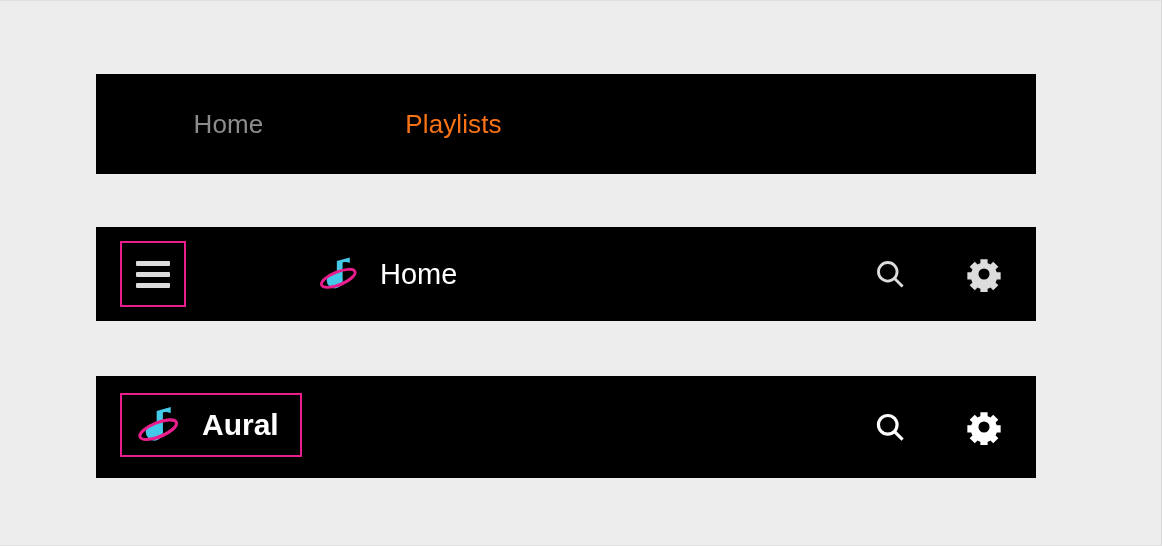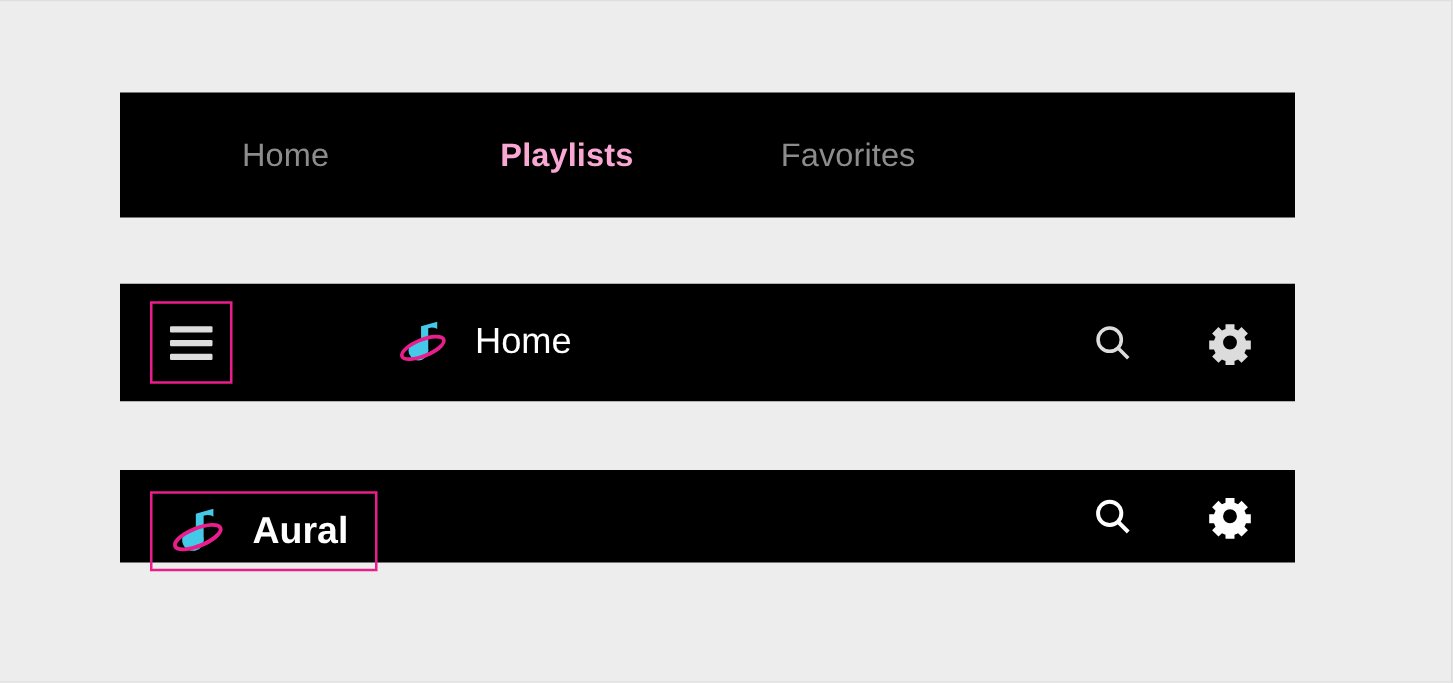--- a/index.html
+++ b/index.html
@@ -36,22 +36,22 @@
   }
   .nav-tab {
     font-size: 26px;
     letter-spacing: 0.1px;
     white-space: nowrap;
     text-align: center;
     color: #8c8c8c;
     font-weight: 400;
   }
   .nav-tab.is-active {
-    color: #f9a8d4;
-    font-weight: 700;
+    color: #f97316;
+    font-weight: 400;
   }
   #tab-home      { width: 225px; margin-left: 20px; }
   #tab-playlists { width: 225px; }
   #tab-favorites { width: 225px; }
   #tab-radio     { width: 225px; }
 
   
   .toolbar {
     display: flex;
     align-items: center;
@@ -115,21 +115,21 @@
     color: #ffffff;
     font-size: 29px;
     font-weight: 400;
     white-space: nowrap;
   }
   #toolbar-bar .toolbar-right { right: 22px; gap: 34px; }
 
   
   #brand-bar {
     top: 375px;
-    height: 74px;
+    height: 102px;
   }
   #brand-box {
     position: absolute;
     left: 24px;
     top: 17px;
     width: 182px;
     height: 64px;
     border: 2px solid #e91e8c;
     box-sizing: border-box;
     display: flex;
@@ -146,21 +146,20 @@
   #brand-bar .toolbar-right { right: 22px; gap: 34px; }
 
   .logo-svg { display: block; }
 </style>
 </head>
 <body>
 
 <div class="bar" id="nav-bar">
   <div class="nav-tab" id="tab-home">Home</div>
   <div class="nav-tab is-active" id="tab-playlists">Playlists</div>
-  <div class="nav-tab" id="tab-favorites">Favorites</div>
 </div>
 
 <div class="bar toolbar" id="toolbar-bar">
 
   <div id="menu-button">
     <div class="hamburger">
       <span></span>
         <span></span>
         <span></span>
     </div>

